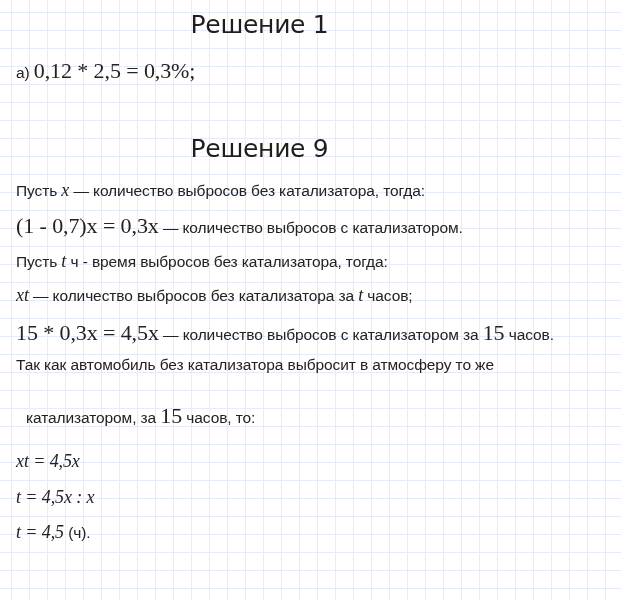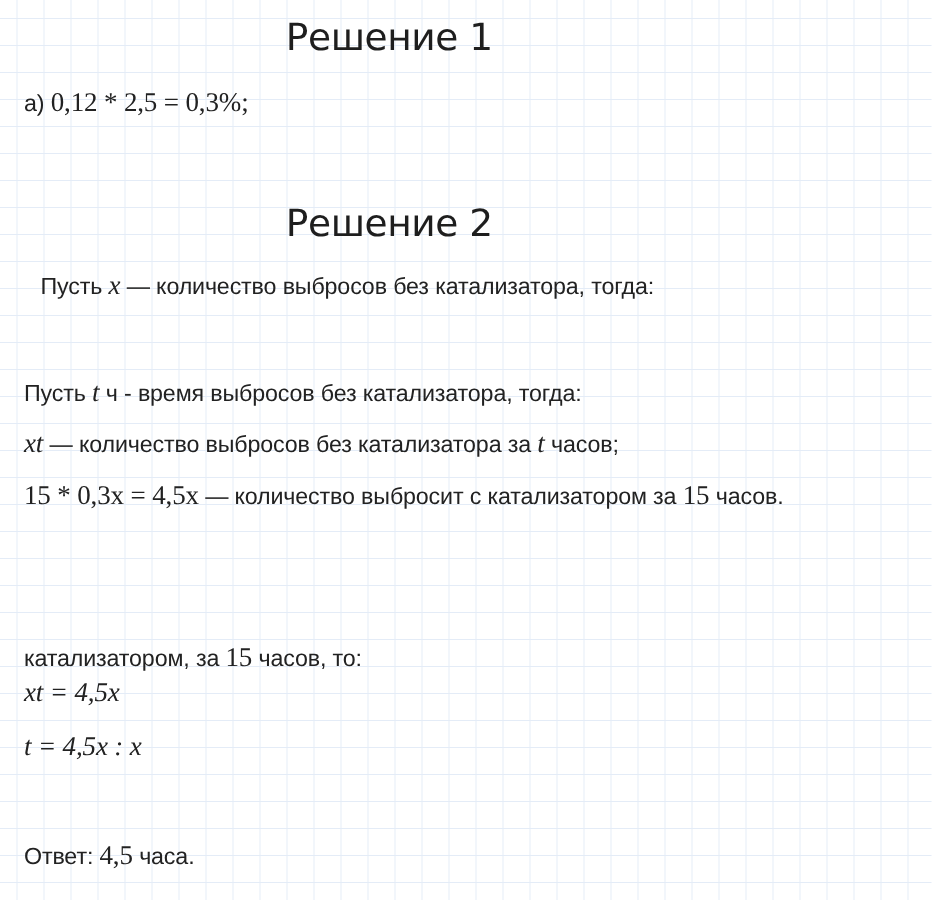--- a/index.html
+++ b/index.html
@@ -40,72 +40,78 @@
     .line {
       position: absolute;
       left: 16px;
       font-size: 15.5px;
       white-space: nowrap;
       color: #222;
       letter-spacing: -0.1px;
     }
     .m {
       font-family: "Liberation Serif", serif;
-      font-size: 18px;
+      font-size: 22px;
     }
     .mi {
       font-family: "Liberation Serif", serif;
       font-style: italic;
       font-size: 18px;
     }
   </style>
 </head>
 <body>
 
 <div class="page">
 
   <div class="heading" style="top:10px;">Решение 1</div>
 
   <div class="line" style="top:58px;">
     <span>а)</span>
     <span class="m">0,12 * 2,5 = 0,3%;</span>
   </div>
 
 
-  <div class="heading" style="top:134px;">Решение 2</div>
+  <div class="heading" style="top:134px;">Решение 9</div>
 
-  <div class="line" style="top:180px;margin-left:11px;">
+  <div class="line" style="top:180px;">
     <span>Пусть </span><span class="mi">x</span><span> — количество выбросов без катализатора, тогда:</span>
   </div>
 
+  <div class="line" style="top:213px;">
+    <span class="m">(1 - 0,7)x = 0,3x</span><span> — количество выбросов с катализатором.</span>
+  </div>
 
   <div class="line" style="top:285px;">
     <span class="mi">xt</span><span> — количество выбросов без катализатора за </span><span class="mi">t</span><span> часов;</span>
   </div>
 
   <div class="line" style="top:251px;">
     <span>Пусть </span><span class="mi">t</span><span> ч - время выбросов без катализатора, тогда:</span>
   </div>
 
   <div class="line" style="top:320px;">
-    <span class="m">15 * 0,3x = 4,5x</span><span> — количество выбросит с катализатором за </span><span class="m">15</span><span> часов.</span>
+    <span class="m">15 * 0,3x = 4,5x</span><span> — количество выбросов с катализатором за </span><span class="m">15</span><span> часов.</span>
+  </div>
+
+  <div class="line" style="top:356px;">
+    <span>Так как автомобиль без катализатора выбросит в атмосферу то же</span>
   </div>
 
 
-
-  <div class="line" style="top:428px;">
+  <div class="line" style="top:403px;margin-left:10px;">
     <span>катализатором, за </span><span class="m">15</span><span> часов, то:</span>
   </div>
 
   <div class="line" style="top:451px;">
     <span class="mi">xt = 4,5x</span>
   </div>
 
   <div class="line" style="top:487px;">
     <span class="mi">t = 4,5x : x</span>
   </div>
 
+  <div class="line" style="top:522px;">
+    <span class="mi">t = 4,5</span><span> (ч).</span>
+  </div>
 
-  <div class="line" style="top:560px;">
-    <span>Ответ: </span><span class="m">4,5</span><span> часа.</span>
-  </div>
 
 </div>
 
 </body></html>

